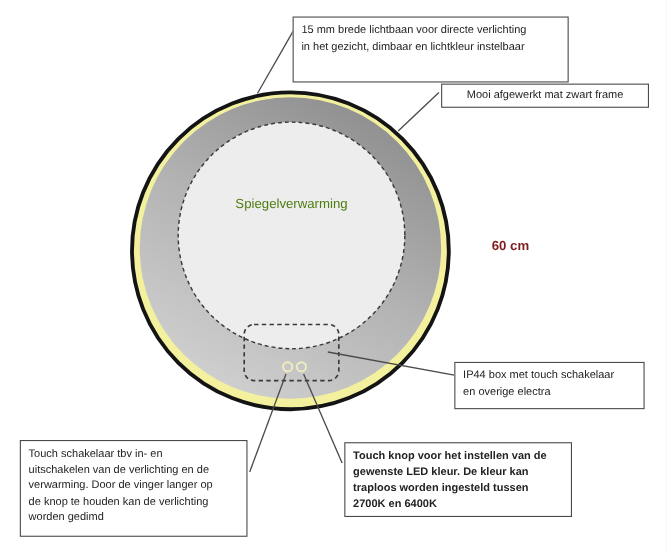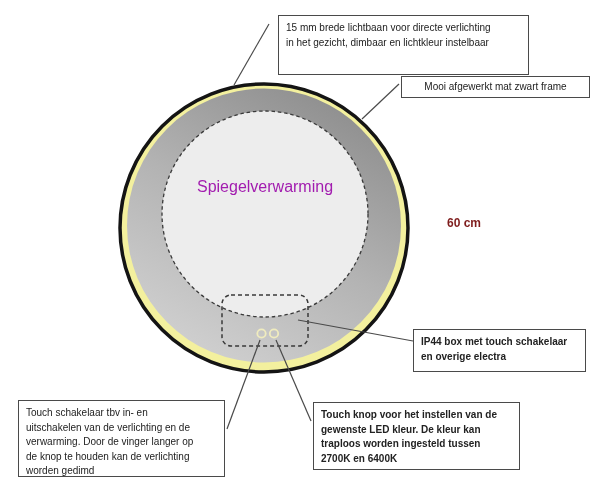--- a/index.html
+++ b/index.html
@@ -28,21 +28,21 @@
   .heating{fill:var(--heating-area-fill);stroke:#3a3a3a;stroke-width:1.3;stroke-dasharray:3.5 2.8;}
   .dashed-rect{fill:none;stroke:#3a3a3a;stroke-width:1.5;stroke-dasharray:4 3;}
   .btn-ring{fill:none;stroke:var(--touch-button-ring);stroke-width:1.8;}
   .callout-line{stroke:var(--outline-gray);stroke-width:1.2;fill:none;}
   .callout{
     position:absolute;box-sizing:border-box;background:var(--background);
     border:1.5px solid var(--outline-gray);color:var(--text);
     font-size:10px;line-height:14.5px;padding:5px 7px;white-space:pre-line;
   }
   .callout.single{display:flex;align-items:center;justify-content:center;padding:0 6px;}
-  .diagram-label{position:absolute;color:#a21caf;font-size:16px;}
+  .diagram-label{position:absolute;color:#4d7c0f;font-size:12px;}
   .size-label{position:absolute;color:#7f1d1d;font-size:12px;font-weight:bold;}
 </style>
 </head>
 <body>
 
 <div class="canvas">
 
   <svg class="diagram-svg" width="606" height="500" viewBox="0 0 606 500">
     <defs>
       <linearGradient id="annulusGrad" x1="78%" y1="0%" x2="22%" y2="100%">
@@ -67,29 +67,29 @@
     <line x1="399" y1="84" x2="362" y2="119" class="callout-line"></line>
     <line x1="298" y1="320" x2="413" y2="341" class="callout-line"></line>
     <line x1="260" y1="340" x2="227" y2="429" class="callout-line"></line>
     <line x1="276" y1="340" x2="311" y2="421" class="callout-line"></line>
   </svg>
 
   <div class="diagram-label" style="left:165px;top:178px;width:200px;text-align:center;">Spiegelverwarming</div>
 
   <div class="size-label" style="left:447px;top:216px;">60 cm</div>
 
-  <div class="callout" style="left:278px;top:15px;width:251px;height:60px;">15 mm brede lichtbaan voor directe verlichting
+  <div class="callout" style="left:266px;top:15px;width:251px;height:60px;">15 mm brede lichtbaan voor directe verlichting
 in het gezicht, dimbaar en lichtkleur instelbaar</div>
 
   <div class="callout single" style="left:401px;top:76px;width:189px;height:22px;">Mooi afgewerkt mat zwart frame</div>
 
-  <div class="callout" style="left:413px;top:329px;width:173px;height:43px;font-weight:bold;">IP44 box met touch schakelaar
+  <div class="callout" style="left:413px;top:329px;width:173px;height:43px;">IP44 box met touch schakelaar
 en overige electra</div>
 
-  <div class="callout" style="left:18px;top:400px;width:207px;height:77px;">Touch schakelaar tbv in- en
+  <div class="callout" style="left:18px;top:400px;width:207px;height:88px;">Touch schakelaar tbv in- en
 uitschakelen van de verlichting en de
 verwarming. Door de vinger langer op
 de knop te houden kan de verlichting
 worden gedimd</div>
 
   <div class="callout" style="left:313px;top:402px;width:207px;height:68px;font-weight:bold;">Touch knop voor het instellen van de
 gewenste LED kleur. De kleur kan
 traploos worden ingesteld tussen
 2700K en 6400K</div>
 

